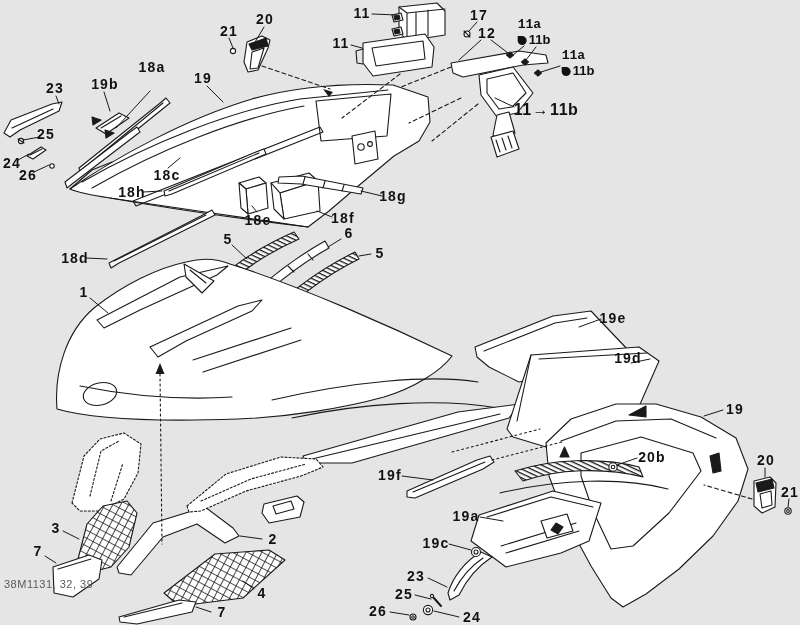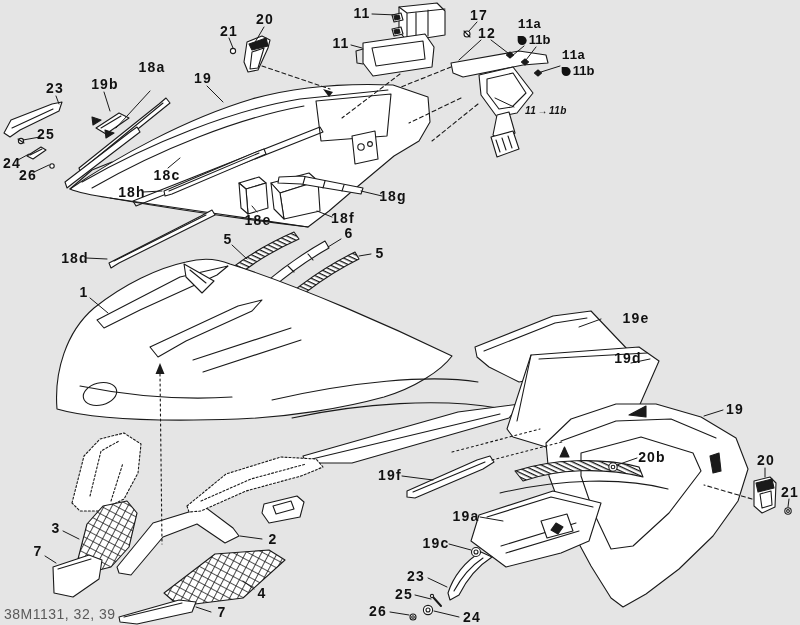--- a/index.html
+++ b/index.html
@@ -7,24 +7,24 @@
          font-family:"Liberation Sans",sans-serif;}
   .stage svg{position:absolute;left:0;top:0;}
   .callout{position:absolute;transform:translate(-50%,-50%);font-weight:700;font-size:14px;
            letter-spacing:1.2px;color:#111;white-space:nowrap;line-height:1;}
   .grease{position:absolute;transform:translate(-50%,-50%);font-weight:700;font-size:13px;
           color:#111;line-height:1.15;white-space:nowrap;}
   .grease .g-top{display:block;margin-left:0;font-family:Liberation Mono, monospace;}
   .grease .g-bot{display:block;}
   .drop{display:inline-block;width:9px;height:9px;background:#111;
         border-radius:0 50% 50% 50%;margin-right:2px;vertical-align:-1px;}
-  .reflabel{position:absolute;transform:translate(-50%,-50%);font-weight:700;font-size:10px;
-            color:#111;white-space:nowrap;letter-spacing:0.5px;font-style:italic;}
+  .reflabel{position:absolute;transform:translate(-50%,-50%);font-weight:700;font-size:16px;
+            color:#111;white-space:nowrap;letter-spacing:0.5px;}
   .reflabel .arr{font-weight:700;padding:0 1px;}
-  .footer-code{position:absolute;left:4px;top:606px;font-size:14px;color:#5a5a5a;
+  .footer-code{position:absolute;left:4px;top:578px;font-size:11px;color:#5a5a5a;
                letter-spacing:0.5px;}
 </style>
 </head>
 <body>
 
 <div class="stage">
 
 <svg width="800" height="625" viewBox="0 0 800 625">
   <defs>
     <pattern id="mesh" width="7" height="7" patternUnits="userSpaceOnUse" patternTransform="rotate(28)">
@@ -294,21 +294,21 @@
 <div class="callout" style="left:167px;top:175px">18c</div>
 <div class="callout" style="left:132px;top:192px">18h</div>
 <div class="callout" style="left:75px;top:258px">18d</div>
 <div class="callout" style="left:258px;top:220px">18e</div>
 <div class="callout" style="left:343px;top:218px">18f</div>
 <div class="callout" style="left:393px;top:196px">18g</div>
 <div class="callout" style="left:228px;top:239px">5</div>
 <div class="callout" style="left:349px;top:233px">6</div>
 <div class="callout" style="left:380px;top:253px">5</div>
 <div class="callout" style="left:84px;top:292px">1</div>
-<div class="callout" style="left:636px;top:318px">19e</div>
+<div class="callout" style="left:613px;top:318px">19e</div>
 <div class="callout" style="left:628px;top:358px">19d</div>
 <div class="callout" style="left:735px;top:409px">19</div>
 <div class="callout" style="left:390px;top:475px">19f</div>
 <div class="callout" style="left:652px;top:457px">20b</div>
 <div class="callout" style="left:466px;top:516px">19a</div>
 <div class="callout" style="left:436px;top:543px">19c</div>
 <div class="callout" style="left:416px;top:576px">23</div>
 <div class="callout" style="left:404px;top:594px">25</div>
 <div class="callout" style="left:378px;top:611px">26</div>
 <div class="callout" style="left:472px;top:617px">24</div>

